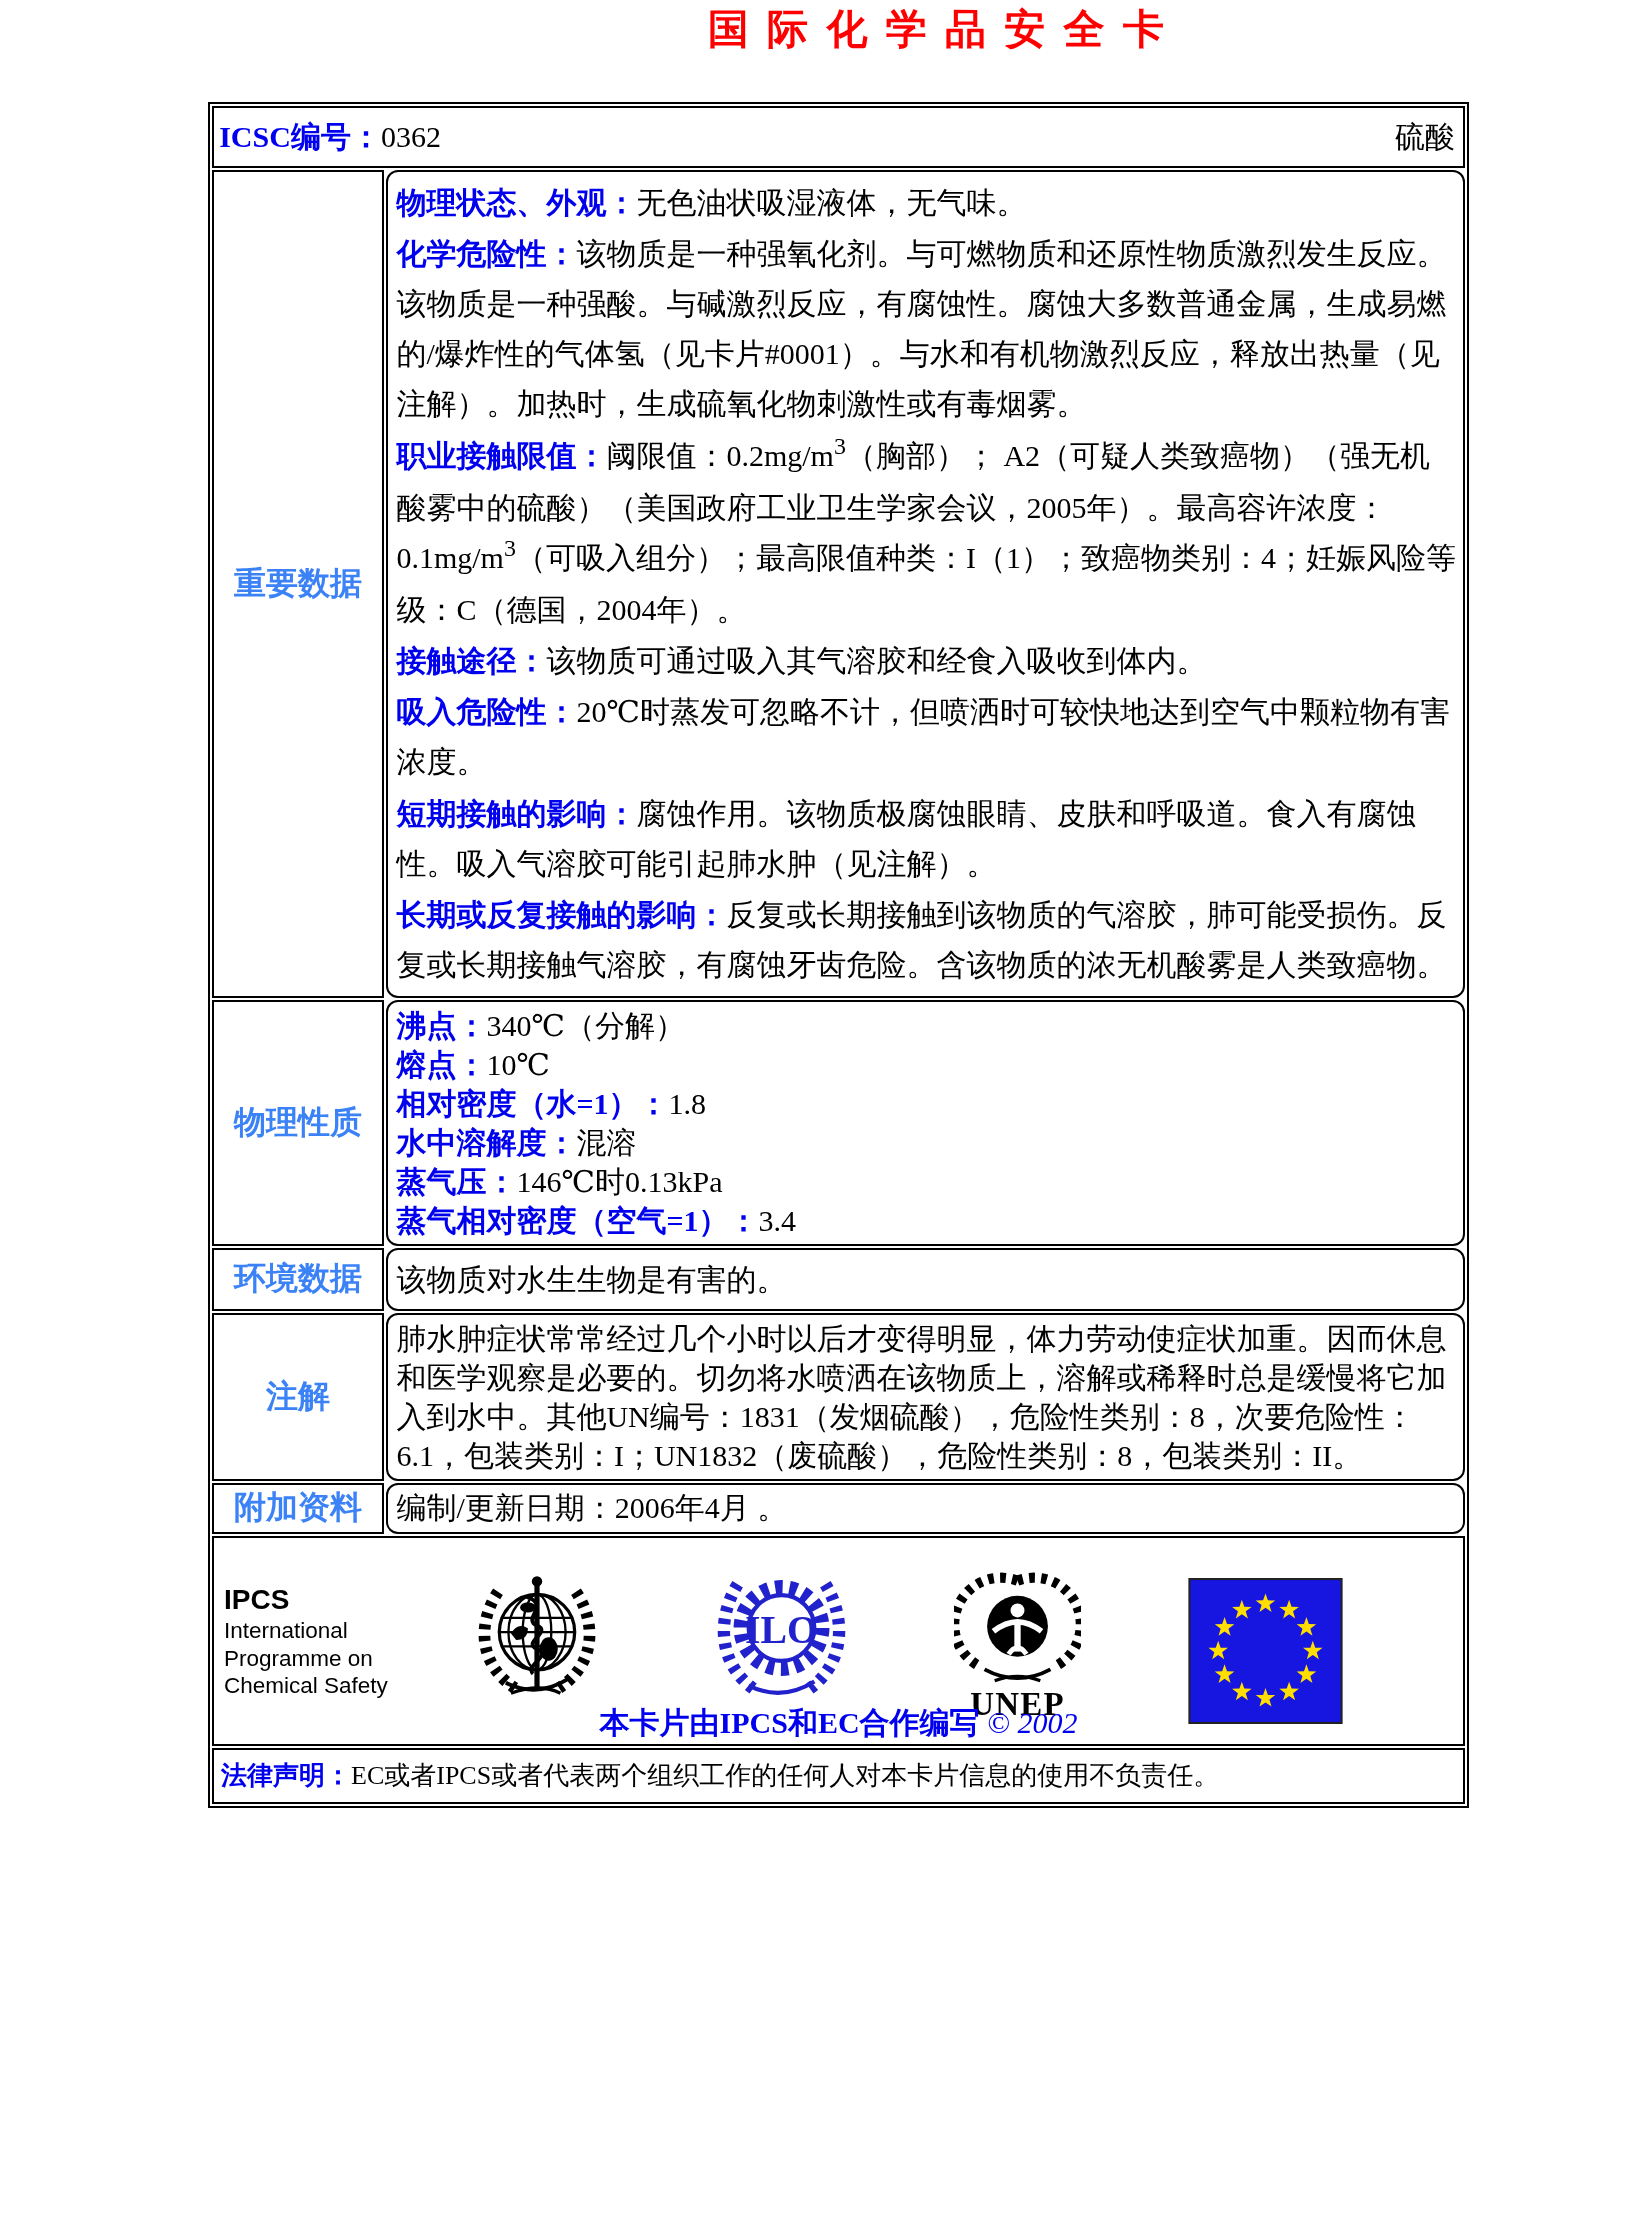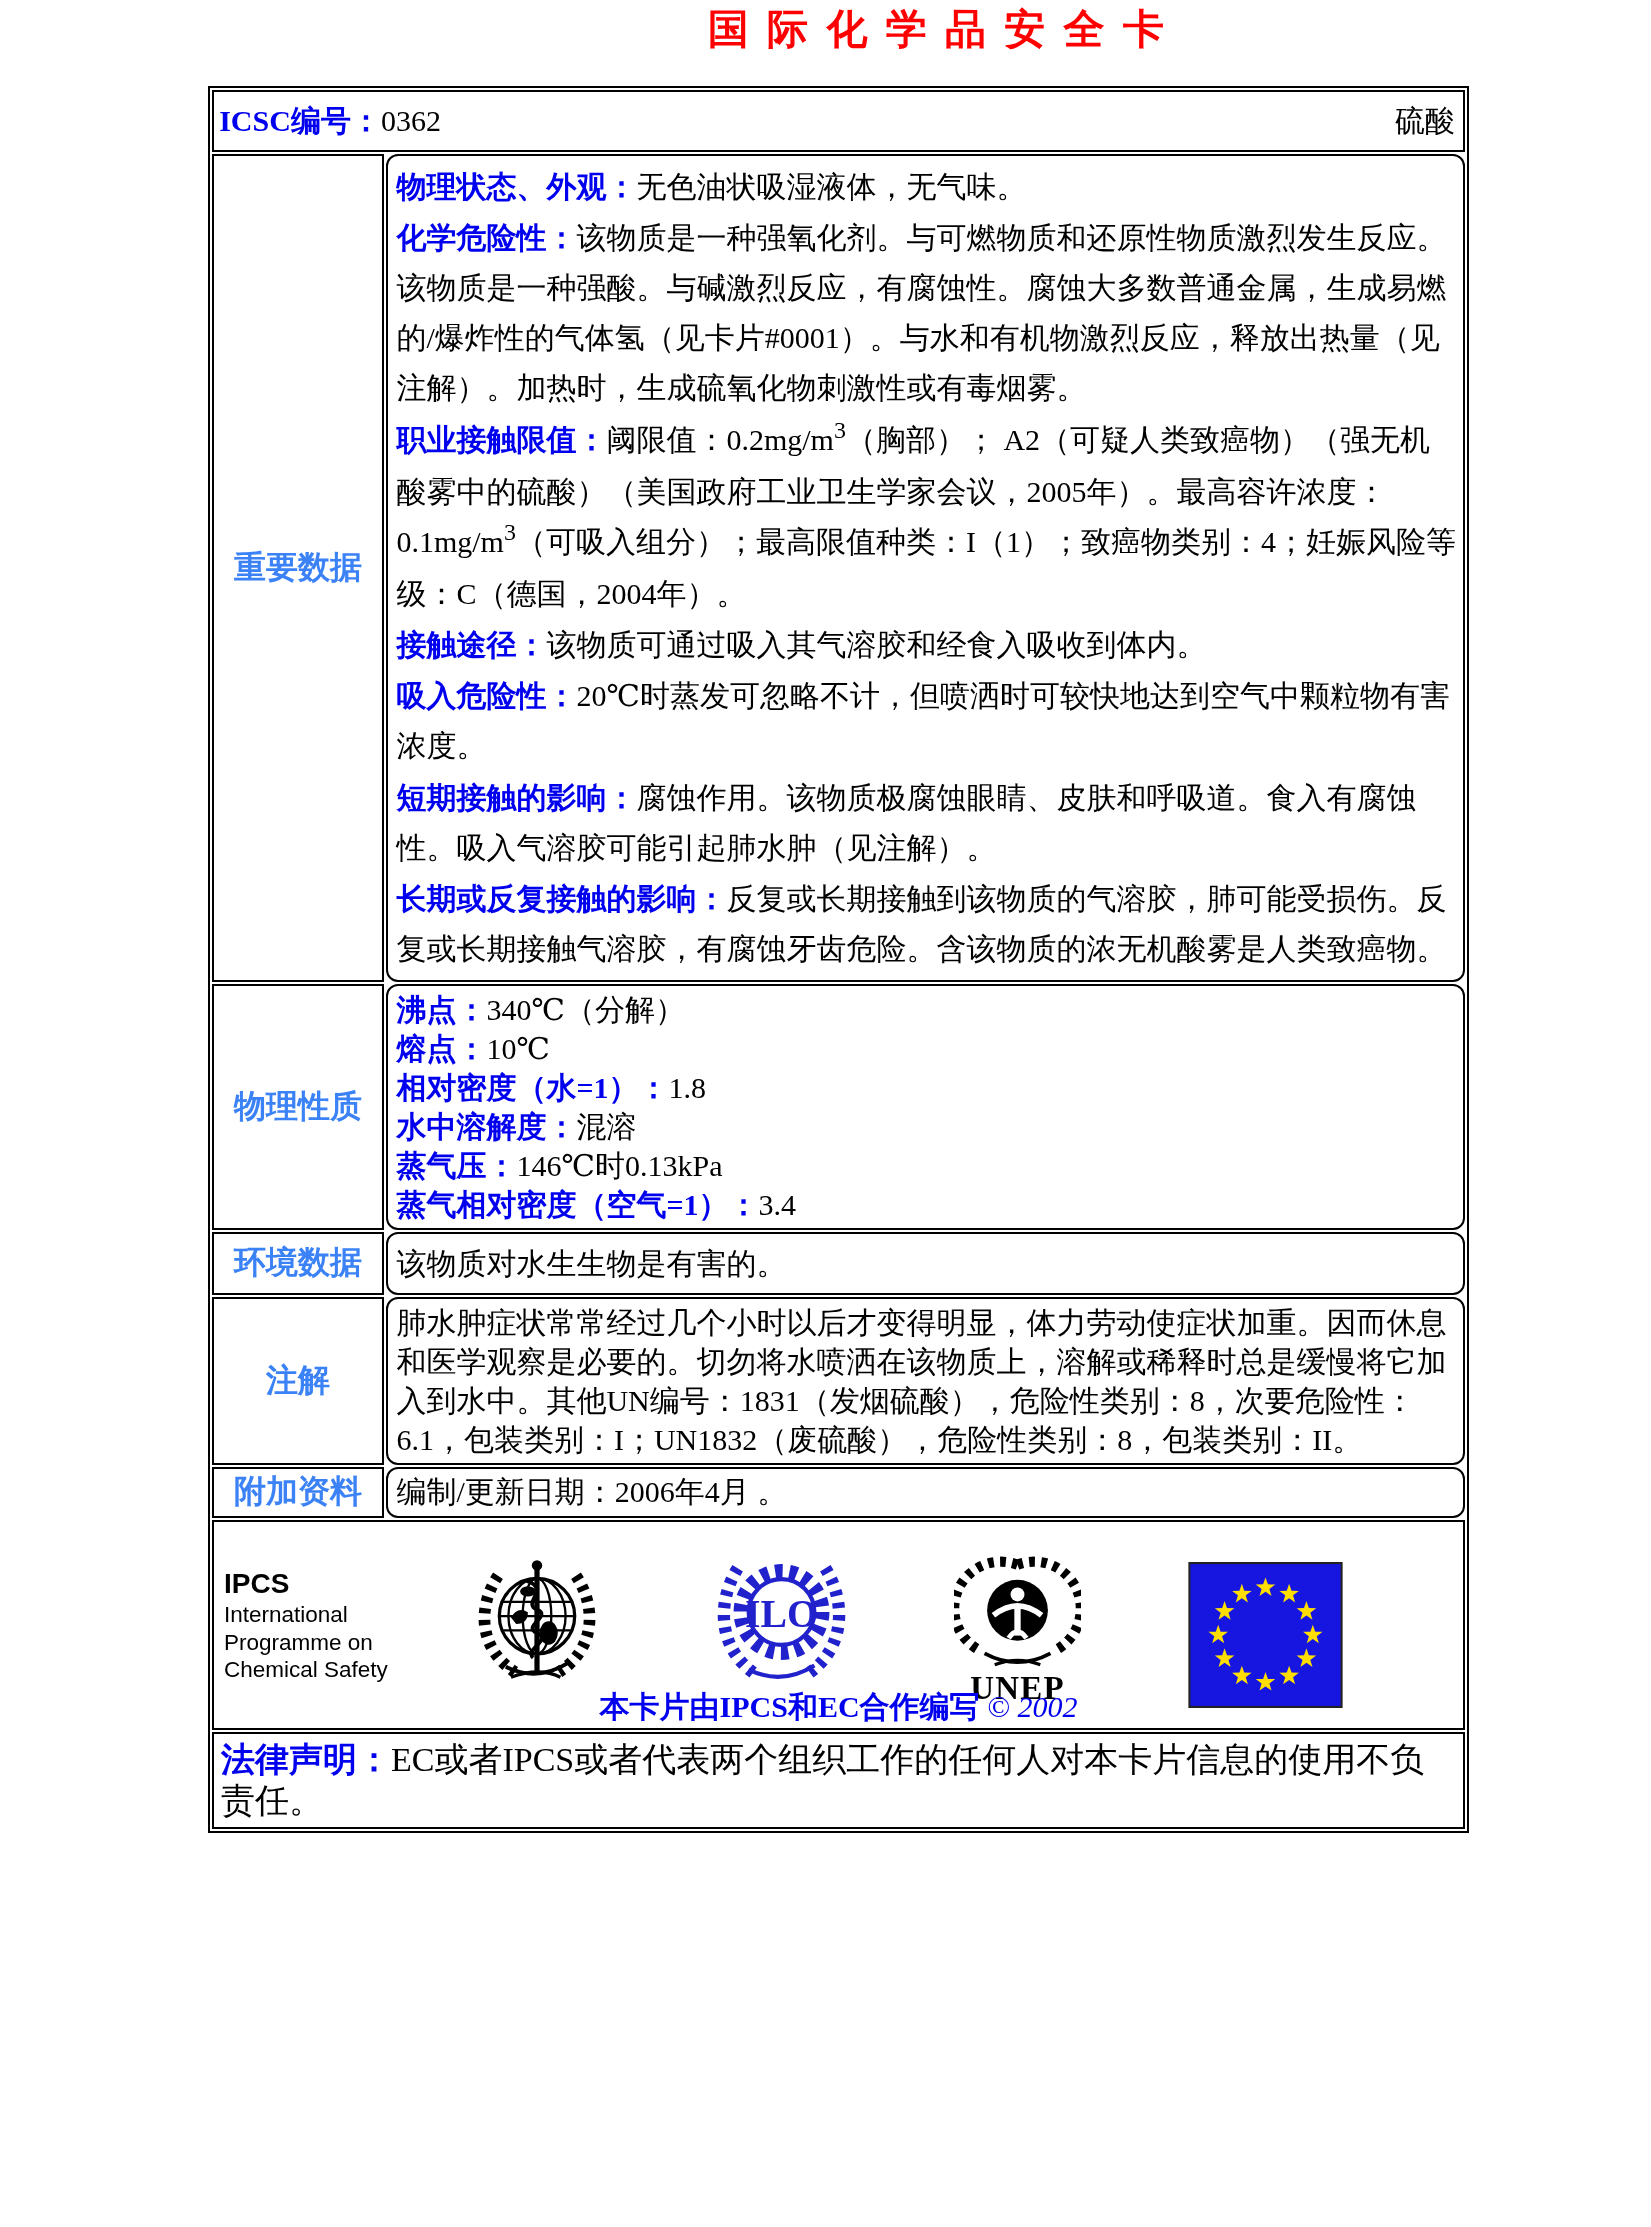--- a/index.html
+++ b/index.html
@@ -16,21 +16,21 @@
     margin:4.2px 0 0 0;
     text-align:center;
     color:#ff0000;
     font-size:41px;
     font-weight:bold;
     letter-spacing:18.3px;
     line-height:51px;
     white-space:nowrap;
   }
   table.card {
-    margin-top:31px;
+    margin-top:47px;
     width:1261px;
     table-layout:fixed;
     border-collapse:separate;
     border-spacing:2.8px;
     border:2.8px solid #000;
     background:#fff;
   }
   col.c-label { width:172px; }
   td { border:2.1px solid #000; vertical-align:middle; background:#fff; }
   td.lbl {
@@ -64,21 +64,21 @@
   .ilo-logo  { margin-left:111px; }
   .unep-logo { margin-left:104px; margin-top:2.8px; }
   .eu-flag   { margin-left:107px; margin-top:12.7px; }
   .caption {
     position:absolute; left:0; right:0; bottom:4.2px;
     text-align:center; font-size:30px; line-height:35px;
     color:#0000ee; font-weight:bold;
   }
   .caption .copy { font-weight:normal;font-style:italic; }
   td.legal-cell { padding:5.6px 5.6px 5.6px 7px; }
-  .legal-line { font-size:34px; line-height:41px; }
+  .legal-line { font-size:26px; line-height:41px; }
 </style>
 </head>
 <body>
 
 <div class="page">
   <div class="card-wrap">
 
     <h1 class="doc-title">国际化学品安全卡</h1>
 
     <table class="card">

